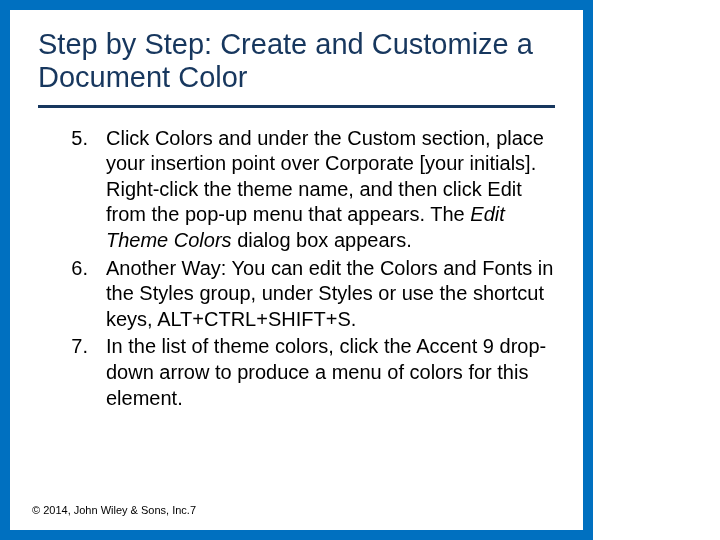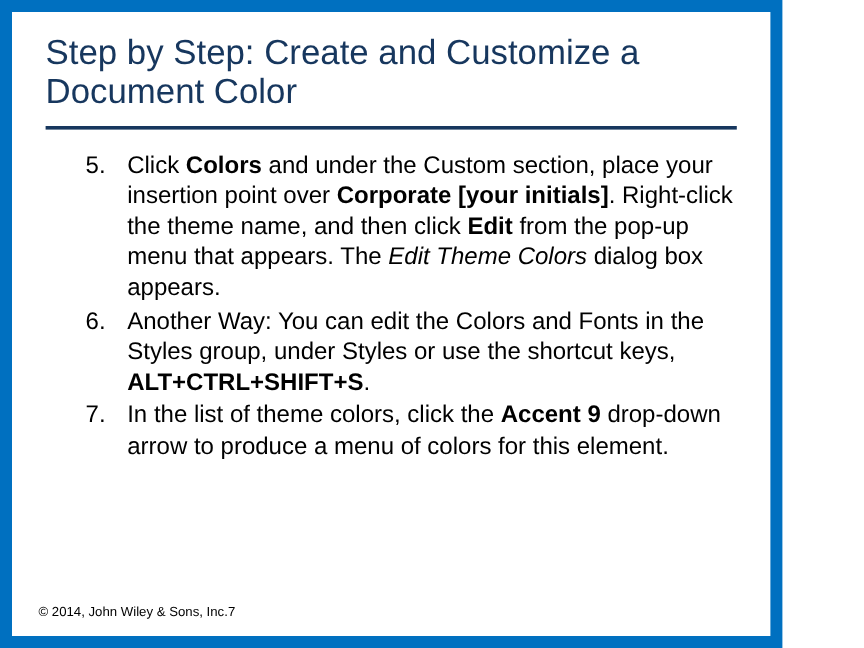--- a/index.html
+++ b/index.html
@@ -1,18 +1,18 @@
 <!DOCTYPE html>
 <html><head>
 <meta charset="utf-8">
 <style>
   * { box-sizing: border-box; margin: 0; padding: 0; }
   html, body { width: 720px; height: 540px; font-family: Arial, Helvetica, sans-serif; }
   .slide {
-    width: 652px;
+    width: 593px;
     height: 540px;
     border: 10px solid #0070c0;
     background: #fff;
     position: relative;
     padding: 18px 28px 0 28px;
   }
   .title {
     font-size: 29px;
     color: #17375e;
     line-height: 1.15;
@@ -35,21 +35,21 @@
     margin-bottom: 2px;
   }
   ol.steps li .num {
     min-width: 54px;
     text-align: right;
     padding-right: 18px;
   }
   ol.steps li .txt {
     flex: 1;
   }
-  .b { font-weight: bold; }
+  .b { font-weight: normal; }
   .i { font-style: italic; }
   .footer {
     position: absolute;
     left: 22px;
     right: 22px;
     bottom: 14px;
     font-size: 11px;
     color: #000;
     display: flex;
     align-items: baseline;

